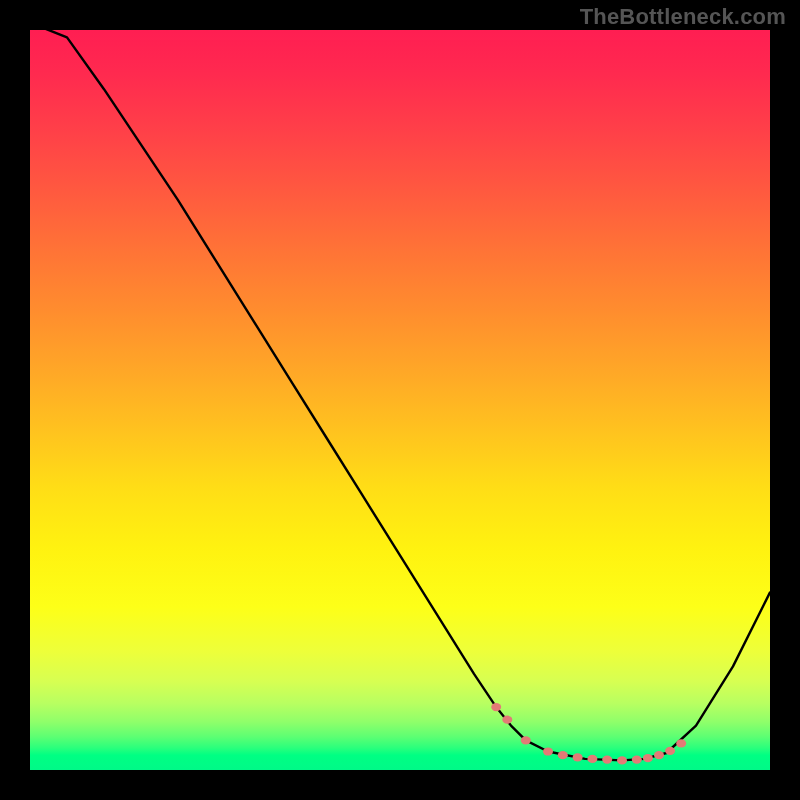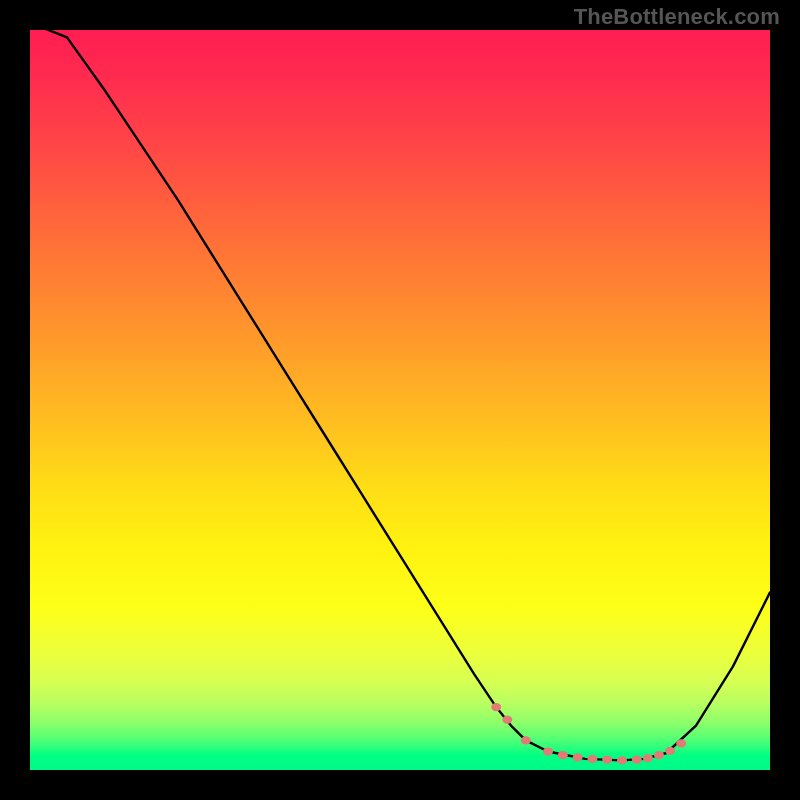--- a/index.html
+++ b/index.html
@@ -13,21 +13,21 @@
   }
   .frame {
     position: relative;
     width: 800px;
     height: 800px;
     background: #000;
   }
   .watermark {
     position: absolute;
     top: 4px;
-    right: 20px;
+    right: 14px;
     color: #555;
     font-size: 22px;
     font-weight: 600;
     letter-spacing: 0.2px;
     user-select: none;
     text-align: right;
   }
   .plot-area {
     position: absolute;
     left: 30px;

